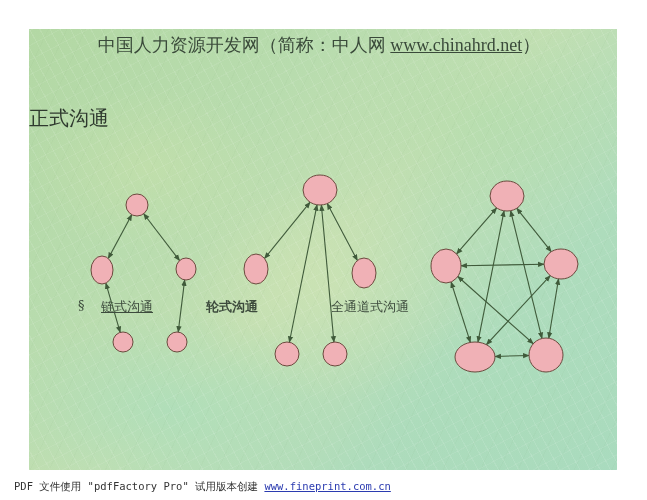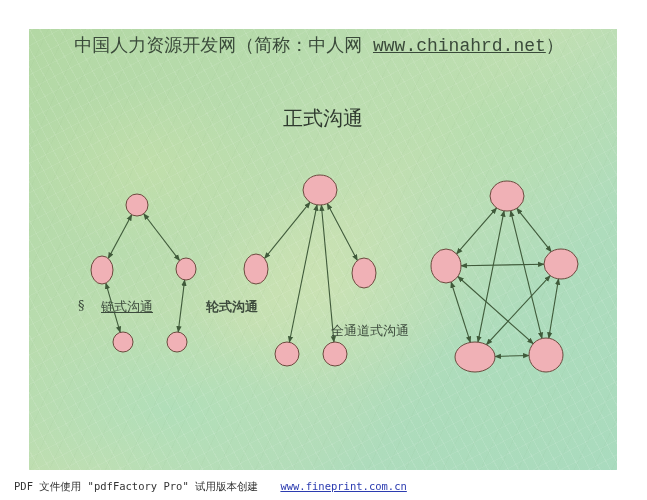--- a/index.html
+++ b/index.html
@@ -17,34 +17,34 @@
   }
   .texture {
     position:absolute; inset:0;
     background-image:
       repeating-linear-gradient(62deg, rgba(255,255,255,0.10) 0 1px, transparent 1px 9px),
       repeating-linear-gradient(-28deg, rgba(255,255,255,0.07) 0 1px, transparent 1px 13px),
       repeating-linear-gradient(115deg, rgba(120,160,110,0.05) 0 1px, transparent 1px 17px);
   }
   .header {
     position:absolute; left:0; right:8px; top:4px; text-align:center;
-    font-size:18px; color:#3a4a3a; font-family:Liberation Mono, monospace; letter-spacing:0px;
+    font-size:18px; color:#3a4a3a; font-family:Liberation Serif, serif; letter-spacing:0px;
   }
   .header .link { text-decoration:underline; }
   .title {
-    position:absolute; left:0; right:0; top:76px; text-align:center;
+    position:absolute; left:0; right:0; top:76px; text-align:left;
     font-size:20px; color:#2f3a2f;
   }
   .label { position:absolute; font-size:13px; color:#3d4b3d; white-space:nowrap; }
   svg.diagram { position:absolute; left:0; top:0; }
   .footer {
     position:absolute; left:14px; top:480px; font-size:10.5px; color:#333;
     font-family:"DejaVu Sans Mono", monospace; white-space:nowrap;
   }
-  .footer .flink { color:#2b3bb0; text-decoration:underline;margin-left:16px; }
+  .footer .flink { color:#2b3bb0; text-decoration:underline; }
 </style>
 </head>
 <body>
 
 <div class="slide">
   <div class="texture"></div>
   <div class="header">
     <span>中国人力资源开发网（简称：中人网 </span><span class="link">www.chinahrd.net</span><span>）</span>
   </div>
   <div class="title">正式沟通</div>
@@ -93,17 +93,17 @@
       <ellipse cx="446" cy="266" rx="15" ry="17" fill="#f0b1b6" stroke="#6b4a3e" stroke-width="1"></ellipse>
       <ellipse cx="561" cy="264" rx="17" ry="15" fill="#f0b1b6" stroke="#6b4a3e" stroke-width="1"></ellipse>
       <ellipse cx="475" cy="357" rx="20" ry="15" fill="#f0b1b6" stroke="#6b4a3e" stroke-width="1"></ellipse>
       <ellipse cx="546" cy="355" rx="17" ry="17" fill="#f0b1b6" stroke="#6b4a3e" stroke-width="1"></ellipse>
     </g>
 </svg>
 
 <div class="label" style="left:78px;top:298px;">§</div>
 <div class="label" style="left:101px;top:298px;text-decoration:underline;">链式沟通</div>
 <div class="label" style="left:206px;top:298px;font-weight:bold;">轮式沟通</div>
-<div class="label" style="left:331px;top:298px;margin-top:24px;">全通道式沟通</div>
+<div class="label" style="left:331px;top:298px;">全通道式沟通</div>
 
 <div class="footer">
   <span>PDF 文件使用 "pdfFactory Pro" 试用版本创建 </span><span class="flink">www.fineprint.com.cn</span>
 </div>
 
 </body></html>

